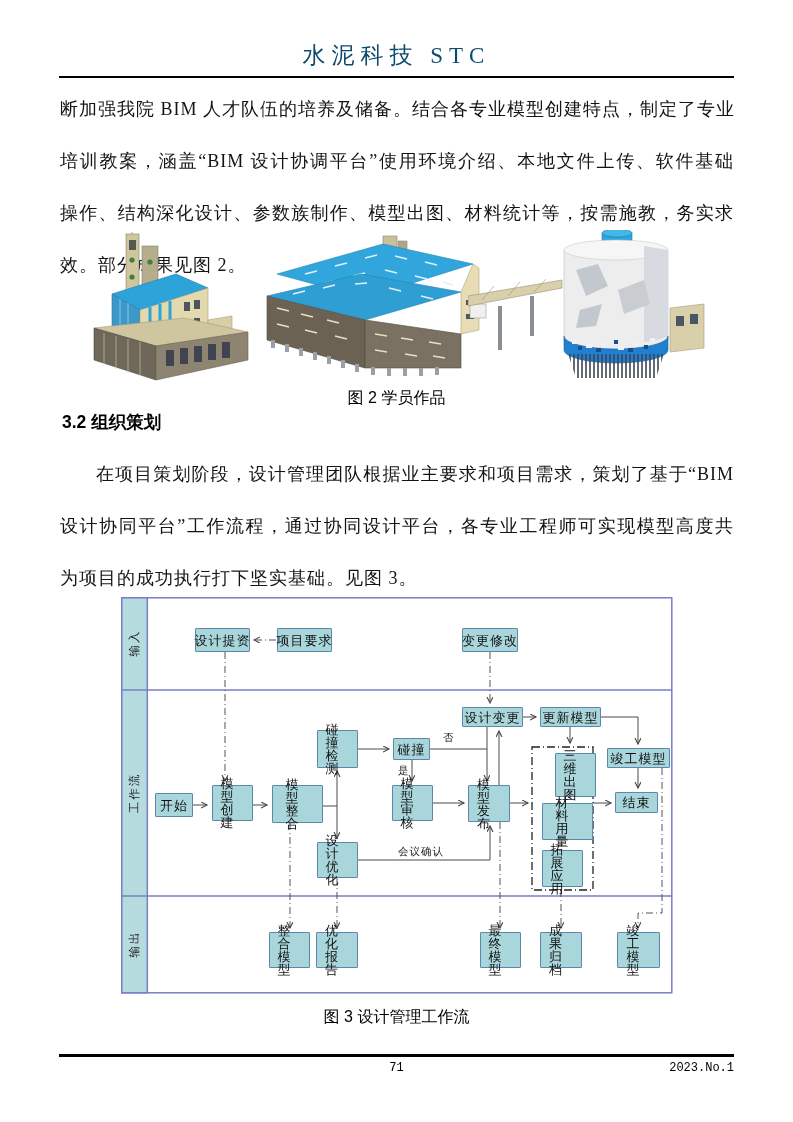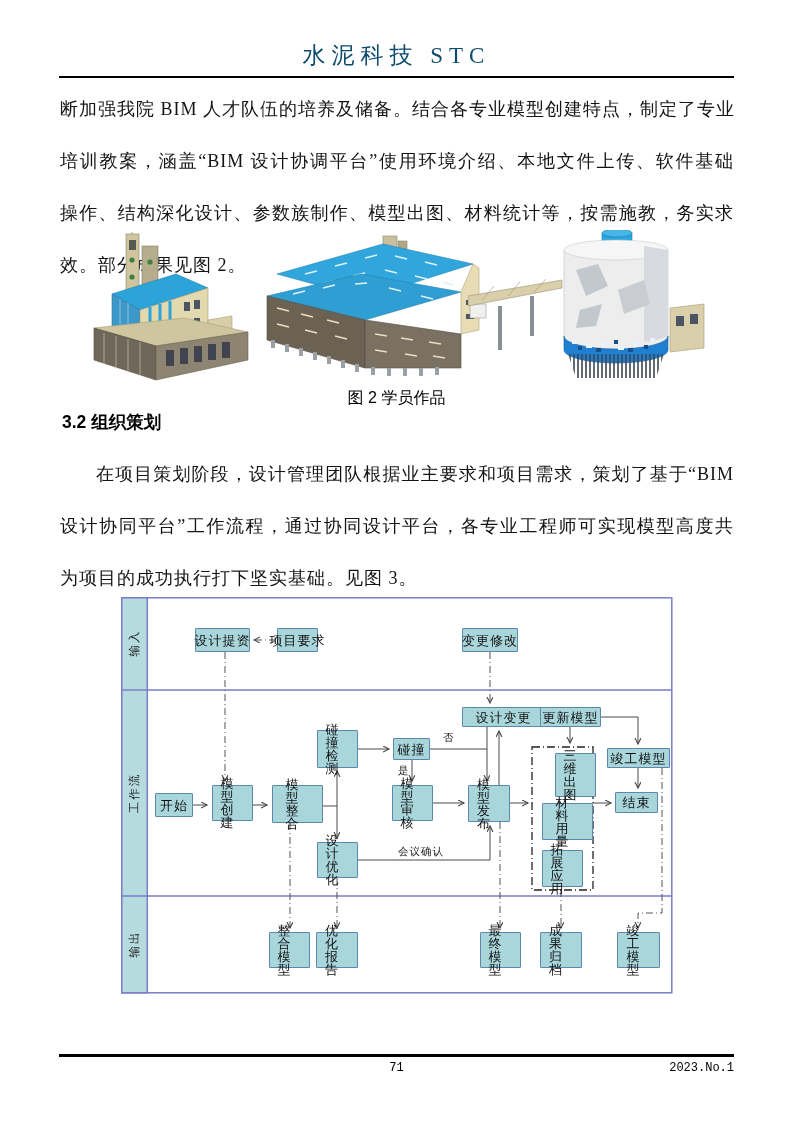--- a/index.html
+++ b/index.html
@@ -266,21 +266,21 @@
       <rect x="411" y="150" width="61" height="143" fill="none" stroke="#222" stroke-width="1.3" stroke-dasharray="8 3 1 3"></rect>
     </svg>
 
     <div class="lane-label" style="left:13px;top:46px">输入</div>
     <div class="lane-label" style="left:13px;top:196px">工作流</div>
     <div class="lane-label" style="left:13px;top:347px">输出</div>
 
     <div class="node one" style="left:74px;top:31px;width:55px;height:24px">
         <span class="nt">设计提资</span>
       </div>
-    <div class="node one" style="left:156px;top:31px;width:41px;height:24px">
+    <div class="node one" style="left:156px;top:31px;width:55px;height:24px">
         <span class="nt">项目要求</span>
       </div>
     <div class="node one" style="left:341px;top:31px;width:56px;height:24px">
         <span class="nt">变更修改</span>
       </div>
 
     <div class="node one" style="left:34px;top:196px;width:38px;height:24px">
         <span class="nt">开始</span>
       </div>
     <div class="node two" style="left:91px;top:188px;width:41px;height:36px">
@@ -294,21 +294,21 @@
       </div>
     <div class="node one" style="left:272px;top:141px;width:37px;height:22px">
         <span class="nt">碰撞</span>
       </div>
     <div class="node two" style="left:271px;top:188px;width:41px;height:36px">
         <span class="nt">模型审核</span>
       </div>
     <div class="node two" style="left:196px;top:245px;width:41px;height:36px">
         <span class="nt">设计优化</span>
       </div>
-    <div class="node one" style="left:341px;top:110px;width:83px;height:20px">
+    <div class="node one" style="left:341px;top:110px;width:61px;height:20px">
         <span class="nt">设计变更</span>
       </div>
     <div class="node one" style="left:419px;top:110px;width:61px;height:20px">
         <span class="nt">更新模型</span>
       </div>
     <div class="node two" style="left:347px;top:188px;width:42px;height:37px">
         <span class="nt">模型发布</span>
       </div>
     <div class="node two" style="left:434px;top:156px;width:41px;height:44px">
         <span class="nt">三维出图</span>
@@ -339,17 +339,18 @@
         <span class="nt">成果归档</span>
       </div>
     <div class="node two" style="left:496px;top:335px;width:43px;height:36px">
         <span class="nt">竣工模型</span>
       </div>
 
     <span class="edge-label" style="left:277px;top:167px">是</span>
     <span class="edge-label" style="left:322px;top:134px">否</span>
     <span class="edge-label" style="left:277px;top:248px">会议确认</span>
   </div>
+  <div class="fig-caption" id="fig3-caption">图 3 设计管理工作流</div>
 
   <div class="footer-rule"></div>
   <div class="footer-page">71</div>
   <div class="footer-issue">2023.No.1</div>
 </div>
 
 </body></html>

